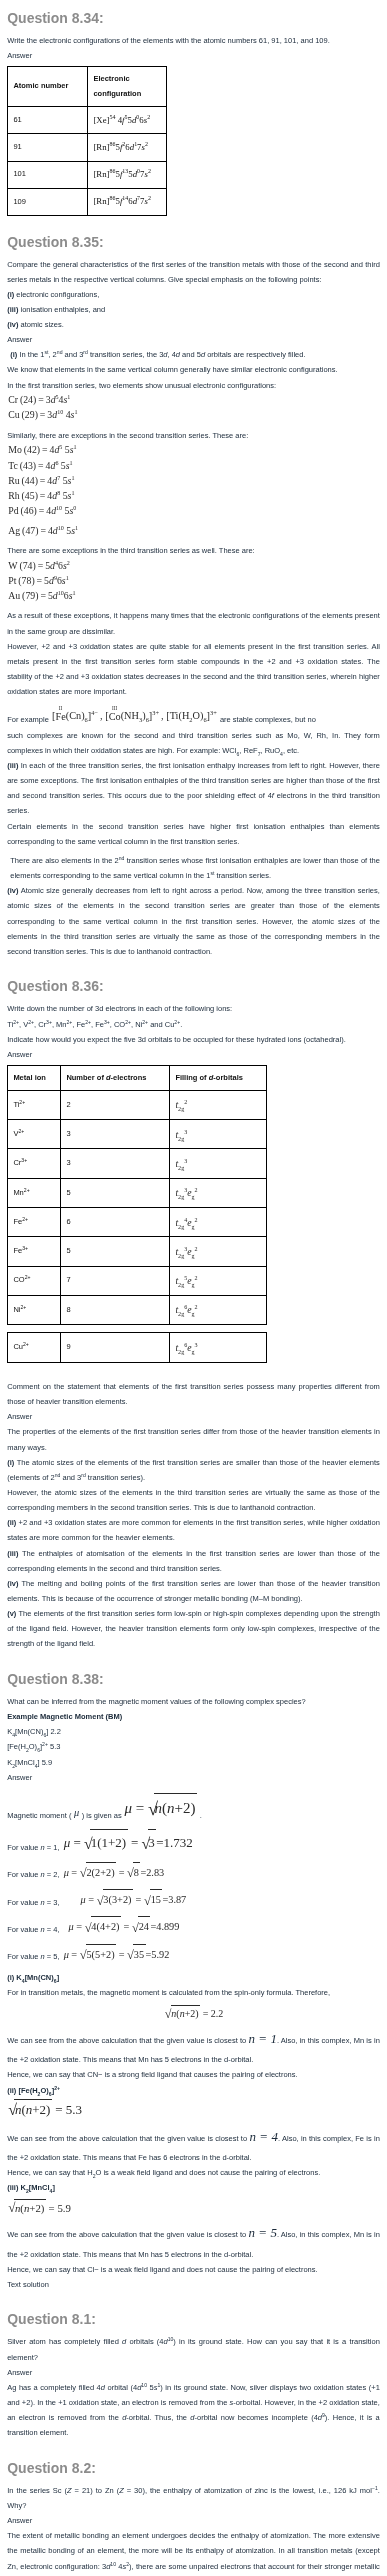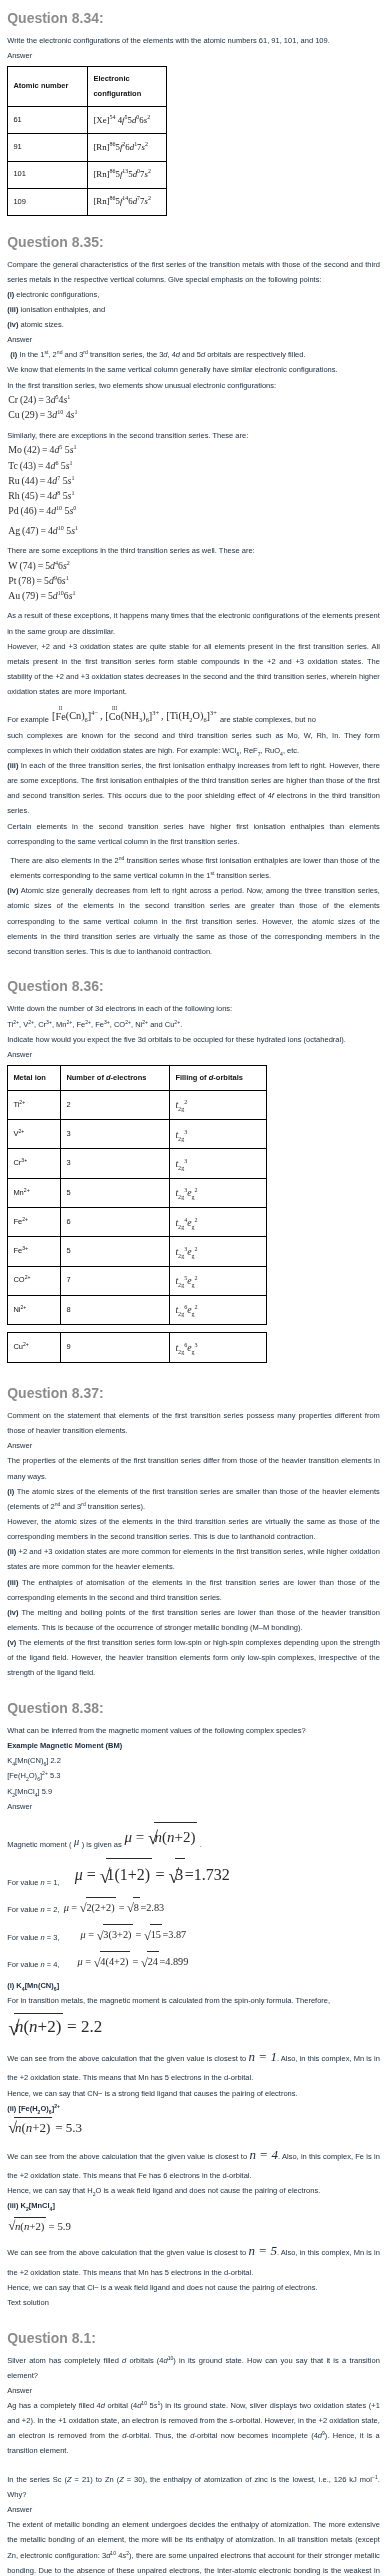--- a/index.html
+++ b/index.html
@@ -250,21 +250,20 @@
         <td>9</td>
         <td><span class="mth"><i>t</i><sub>2g</sub><sup>6</sup><i>e</i><sub>g</sub><sup>3</sup></span></td>
       </tr>
     </tbody>
       </table>
   </div>
 
   <div class="gap-lg"></div>
 
   <div>
-    <div class="qhead">Question 8.37:</div>
     <p class="tx">Comment on the statement that elements of the first transition series possess many properties different from those of heavier transition elements.</p>
     <p class="tl">Answer</p>
     <p class="tx">The properties of the elements of the first transition series differ from those of the heavier transition elements in many ways.</p>
 
     <p class="tx"><b>(i)</b> The atomic sizes of the elements of the first transition series are smaller than those of the heavier elements (elements of 2<sup>nd</sup> and 3<sup>rd</sup> transition series).</p>
     <p class="tx">However, the atomic sizes of the elements in the third transition series are virtually the same as those of the corresponding members in the second transition series. This is due to lanthanoid contraction.</p>
     <p class="tx"><b>(ii)</b><span> +2 and +3 oxidation states are more common for elements in the first transition series, while higher oxidation states are more common for the heavier elements.</span></p>
     <p class="tx"><b>(iii)</b><span> The enthalpies of atomisation of the elements in the first transition series are lower than those of the corresponding elements in the second and third transition series.</span></p>
     <p class="tx"><b>(iv)</b><span> The melting and boiling points of the first transition series are lower than those of the heavier transition elements. This is because of the occurrence of stronger metallic bonding (M–M bonding).</span></p>
     <p class="tx"><b>(v)</b><span> The elements of the first transition series form low-spin or high-spin complexes depending upon the strength of the ligand field. However, the heavier transition elements form only low-spin complexes, irrespective of the strength of the ligand field.</span></p>
@@ -287,38 +286,42 @@
     <div style="display:flex; align-items:flex-end; gap:2.6px;">
       <span>Magnetic moment (</span>
       <span class="inlinemath" style="font-size:10.3px;">μ</span>
       <span>) is given as</span>
       <span class="mth" style="font-size:15px;"><i>μ</i> = <span class="sqrt"><span class="rad"><i>n</i>(<i>n</i>+2)</span></span></span>
       <span>.</span>
     </div>
 
     <div style="display:flex; align-items:flex-end; gap:4.1px; margin-top:6.2px;">
       <span style="white-space:nowrap;">For value <i>n</i> = 1,</span>
-      <span class="mth" style="font-size:16px;margin-left:11px;"><i>μ</i> = <span class="sqrt"><span class="rad">1(1+2)</span></span> = <span class="sqrt"><span class="rad">3</span></span>=1.732</span>
+      <span class="mth" style="font-size:13px;"><i>μ</i> = <span class="sqrt"><span class="rad">1(1+2)</span></span> = <span class="sqrt"><span class="rad">3</span></span>=1.732</span>
     </div>
     <div style="display:flex; align-items:flex-end; gap:4.1px; margin-top:6.2px;">
       <span style="white-space:nowrap;text-align:right;">For value <i>n</i> = 2,</span>
       <span class="mth" style="font-size:10.3px;"><i>μ</i> = <span class="sqrt"><span class="rad">2(2+2)</span></span> = <span class="sqrt"><span class="rad">8</span></span>=2.83</span>
     </div>
     <div style="display:flex; align-items:flex-end; gap:21px; margin-top:6.2px;">
       <span style="white-space:nowrap;">For value <i>n</i> = 3,</span>
       <span class="mth" style="font-size:10.3px;"><i>μ</i> = <span class="sqrt"><span class="rad">3(3+2)</span></span> = <span class="sqrt"><span class="rad">15</span></span>=3.87</span>
     </div>
-    <div style="display:flex; align-items:flex-end; gap:18px; margin-top:6.2px;">
+    <div style="display:flex; align-items:flex-end; gap:9px; margin-top:6.2px;">
       <span style="white-space:nowrap;">For value <i>n</i> = 4,</span>
       <span class="mth" style="font-size:10.3px;"><i>μ</i> = <span class="sqrt"><span class="rad">4(4+2)</span></span> = <span class="sqrt"><span class="rad">24</span></span>=4.899</span>
     </div>
+    <div style="display:flex; align-items:flex-end; gap:4.1px; margin-top:6.2px;">
+      <span style="white-space:nowrap;">For value <i>n</i> = 5,</span>
+      <span class="mth" style="font-size:10.3px;"><i>μ</i> = <span class="sqrt"><span class="rad">5(5+2)</span></span> = <span class="sqrt"><span class="rad">35</span></span>=5.92</span>
+    </div>
 
     <p class="tl" style="margin-top:5.2px;"><b>(i) K<sub>4</sub>[Mn(CN)<sub>6</sub>]</b></p>
     <p class="tx">For in transition metals, the magnetic moment is calculated from the spin-only formula. Therefore,</p>
-    <div class="mth eqline" style="font-size:17px; margin-top:5.2px;"><span class="sqrt"><span class="rad"><i>n</i>(<i>n</i>+2)</span></span> = <span>2.2</span></div>
+    <div class="mth eqline" style="font-size:10px; margin-top:5.2px;text-align:center;"><span class="sqrt"><span class="rad"><i>n</i>(<i>n</i>+2)</span></span> = <span>2.2</span></div>
     <div class="gap-sm"></div>
     <p class="tx"><span>We can see from the above calculation that the given value is closest to</span> <span class="inlinemath">n = 1</span><span>. Also, in this complex, Mn is in the +2 oxidation state. This means that Mn has 5 electrons in the d-orbital.</span></p>
     <p class="tx">Hence, we can say that CN− is a strong field ligand that causes the pairing of electrons.</p>
 
     <p class="tl"><b>(ii) [Fe(H<sub>2</sub>O)<sub>6</sub>]<sup>2+</sup></b></p>
     <div class="mth eqline" style="font-size:13px; margin-top:1px;"><span class="sqrt"><span class="rad"><i>n</i>(<i>n</i>+2)</span></span> = <span>5.3</span></div>
     <div class="gap-sm"></div>
     <p class="tx"><span>We can see from the above calculation that the given value is closest to</span> <span class="inlinemath">n = 4</span><span>. Also, in this complex, Fe is in the +2 oxidation state. This means that Fe has 6 electrons in the d-orbital.</span></p>
     <p class="tx">Hence, we can say that H<sub>2</sub>O is a weak field ligand and does not cause the pairing of electrons.</p>
 
@@ -336,20 +339,21 @@
   <div>
     <div class="qhead">Question 8.1:</div>
     <p class="tx">Silver atom has completely filled <i>d</i> orbitals (4<i>d</i><sup>10</sup>) in its ground state. How can you say that it is a transition element?</p>
     <p class="tl">Answer</p>
     <p class="tx">Ag has a completely filled 4<i>d</i> orbital (4<i>d</i><sup>10</sup> 5<i>s</i><sup>1</sup>) in its ground state. Now, silver displays two oxidation states (+1 and +2). In the +1 oxidation state, an electron is removed from the <i>s</i>-orboital. However, in the +2 oxidation state, an electron is removed from the <i>d</i>-orbital. Thus, the <i>d</i>-orbital now becomes incomplete (4<i>d</i><sup>9</sup>). Hence, it is a transition element.</p>
   </div>
 
   <div class="gap-lg"></div>
 
   <div>
+    <div class="qhead">Question 8.2:</div>
     <p class="tx">In the series Sc (<i>Z</i> = 21) to Zn (<i>Z</i> = 30), the enthalpy of atomization of zinc is the lowest, i.e., 126 kJ mol<sup>−1</sup>. Why?</p>
     <p class="tl">Answer</p>
     <p class="tx">The extent of metallic bonding an element undergoes decides the enthalpy of atomization. The more extensive the metallic bonding of an element, the more will be its enthalpy of atomization. In all transition metals (except Zn, electronic configuration: 3<i>d</i><sup>10</sup> 4<i>s</i><sup>2</sup>), there are some unpaired electrons that account for their stronger metallic bonding. Due to the absence of these unpaired electrons, the inter-atomic electronic bonding is the weakest in Zn and as a result, it has the least enthalpy of atomization.</p>
   </div>
 
   <div class="gap-lg"></div>
 
   <div>
     <div class="qhead">Question 8.3:</div>
     <p class="tx indent">Which of the 3<i>d</i> series of the transition metals exhibits the largest number of oxidation states and why?</p>

